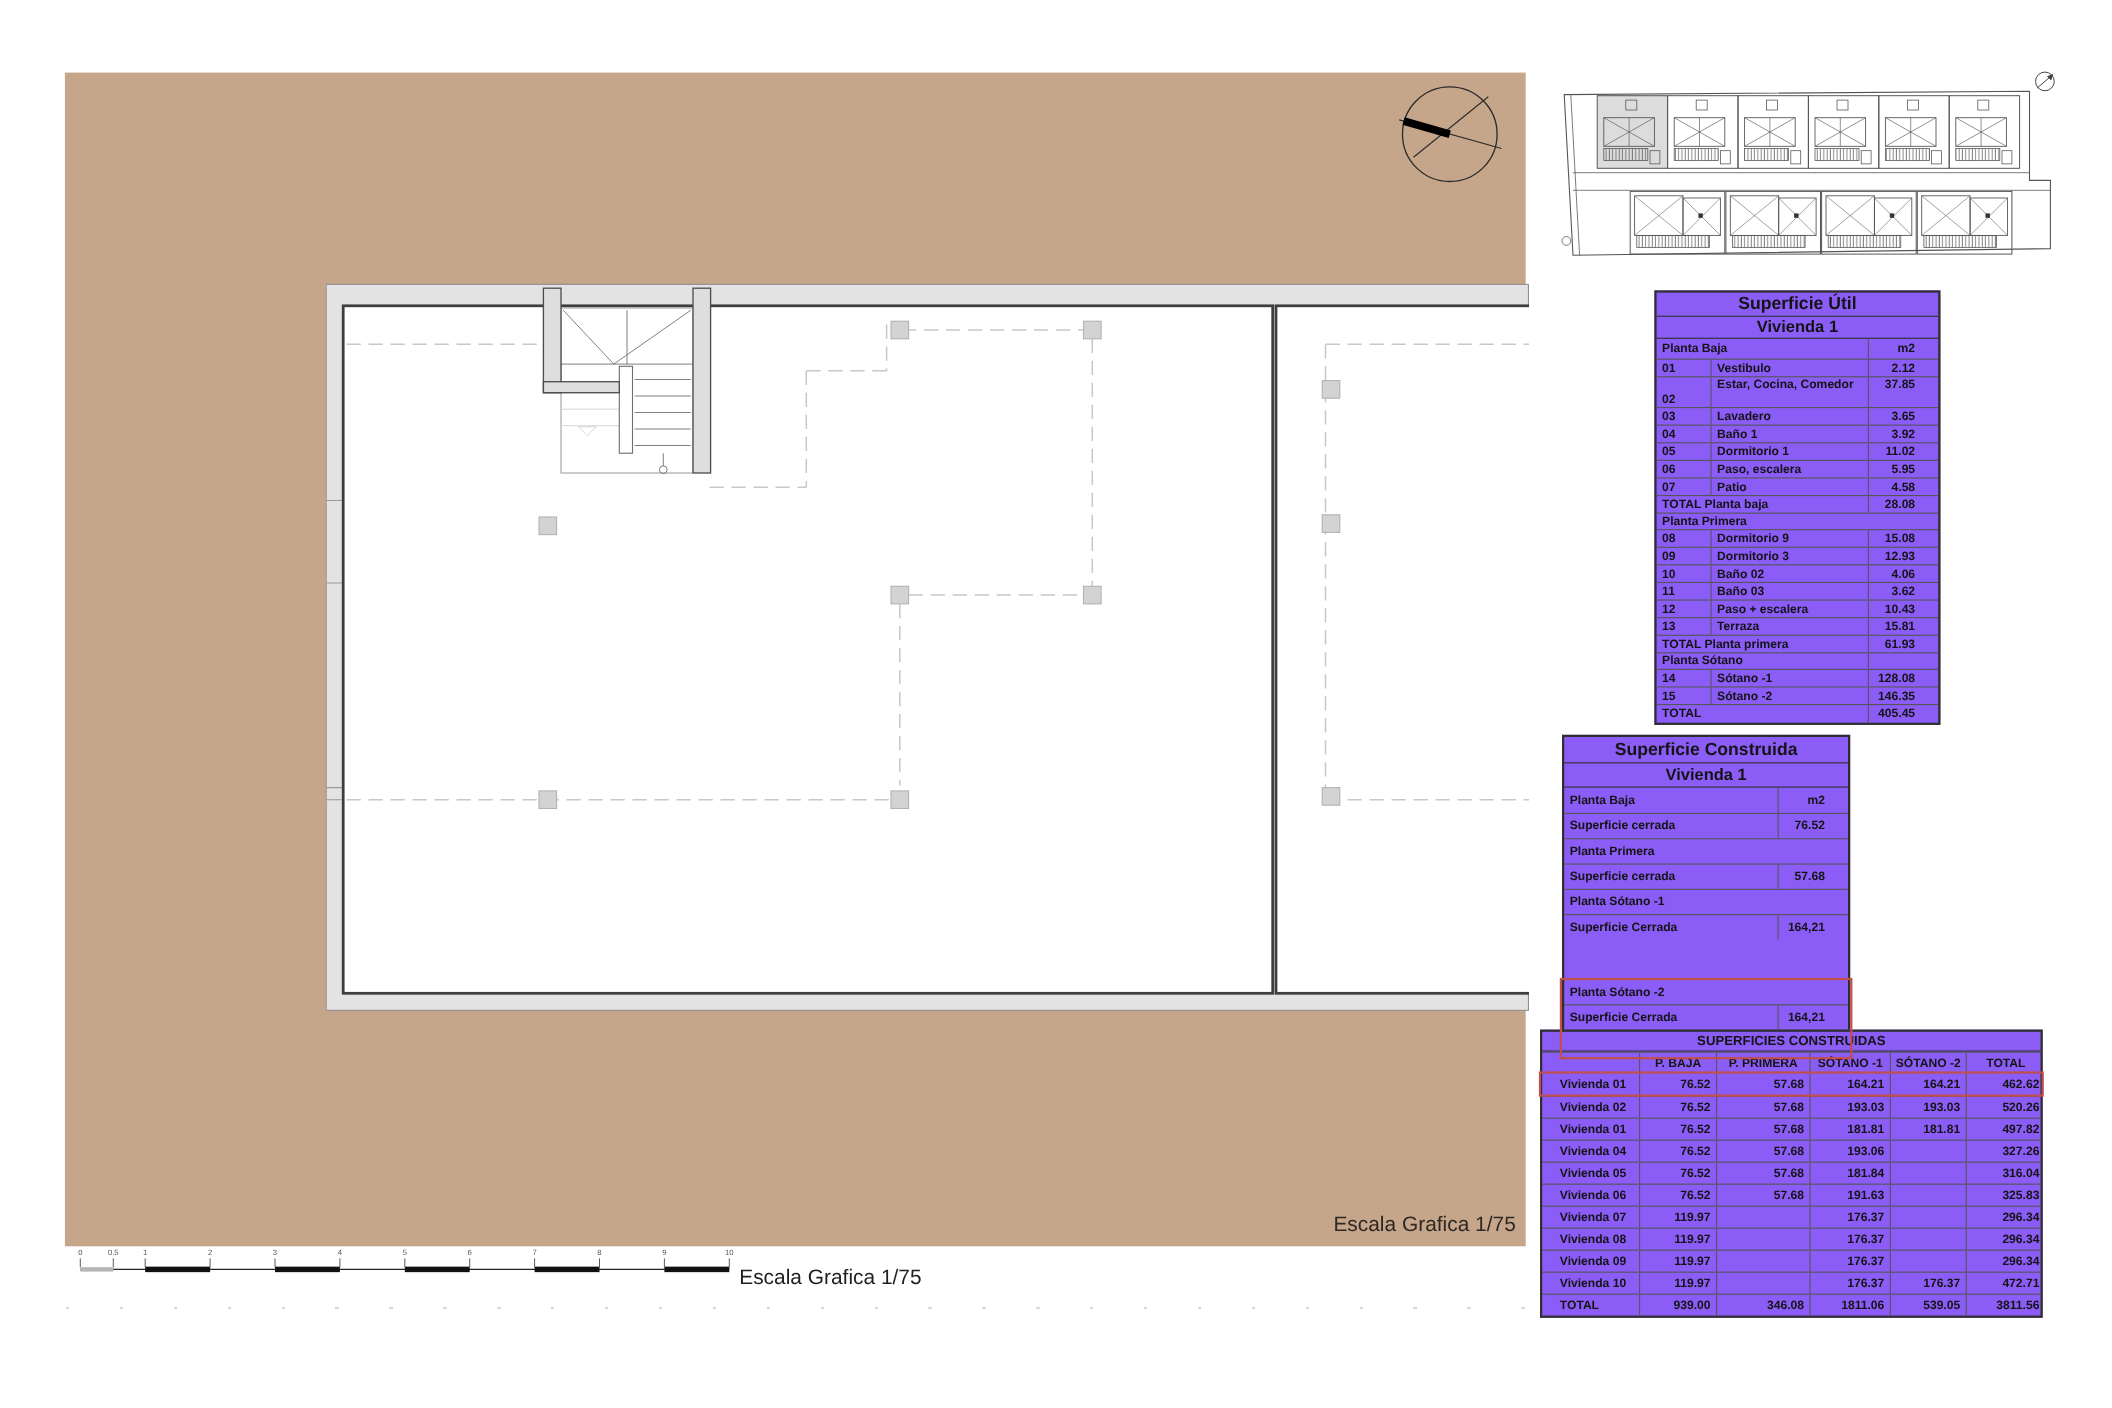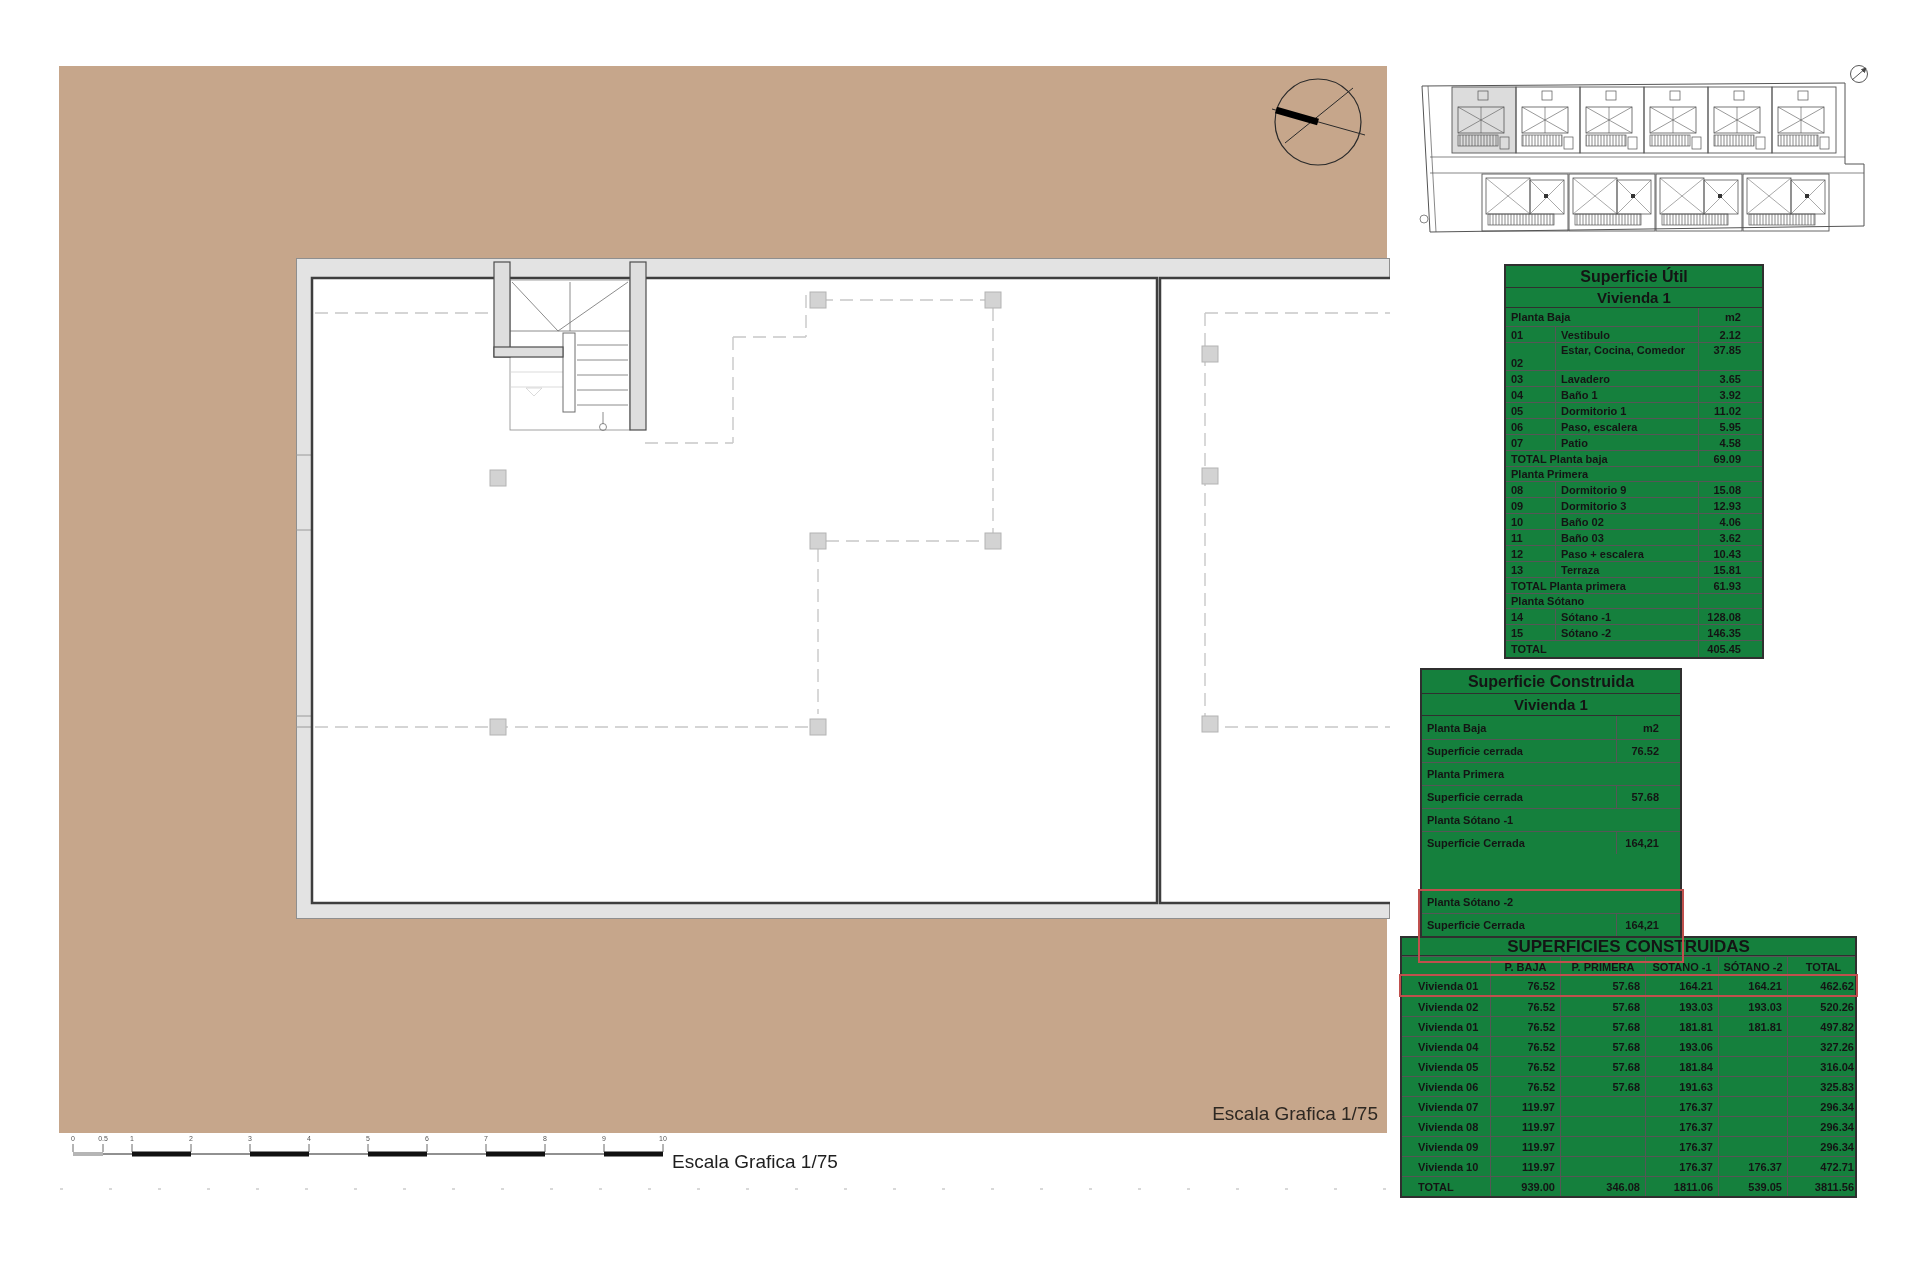--- a/index.html
+++ b/index.html
@@ -17,21 +17,21 @@
   #north{left:1265px;top:69px;}
   #escala-top{left:1100px;top:1103px;width:278px;text-align:right;font-size:19px;color:#2e2822;}
 
   
   #scalebar{left:66px;top:1132px;}
   #escala-bottom{left:672px;top:1151px;font-size:19px;color:#1f1f1f;}
   #remnants{left:60px;top:1188px;width:1400px;height:2px;opacity:.55;
     background:repeating-linear-gradient(90deg,#b9b9b9 0 3px,transparent 3px 49px);}
 
   
-  .tbl{background:#15803d;font-weight:bold;color:var(--ink);box-sizing:border-box;}
+  .tbl{background:#8b5cf6;font-weight:bold;color:var(--ink);box-sizing:border-box;}
   .tbl *{box-sizing:border-box;}
   .t-title{text-align:center;border-bottom:1px solid var(--outer);}
   .r{display:flex;align-items:center;border-top:1px solid var(--line);font-size:11px;position:relative;}
   .r:first-of-type{border-top:none;}
   .num{width:50px;border-right:1px solid var(--line);padding-left:5px;height:100%;display:flex;align-items:center;}
   .lab{flex:1;padding-left:5px;}
   .val{width:64px;border-left:1px solid var(--line);text-align:right;padding-right:21px;height:100%;
        display:flex;align-items:center;justify-content:flex-end;}
 
   
@@ -53,21 +53,21 @@
   #t2 .t-title{height:24px;line-height:23px;font-size:16px;}
   #t2 .t-sub{height:22px;line-height:21px;font-size:15px;border-bottom:1px solid var(--outer);text-align:center;}
   #t2 .unit{height:21px;}
   #t2 .r{height:23px;}
   #t2 .red-group{position:relative;margin-top:36px;}
   #t2 .red-group::after{content:"";position:absolute;inset:-1px -4px -4px -4px;
       border:2px solid var(--red);pointer-events:none;z-index:3;}
 
   
   #t3{left:1400px;top:936px;width:457px;border:2px solid var(--outer);font-size:11px;}
-  #t3 .t-title{height:18px;line-height:17px;font-size:17px;}
+  #t3 .t-title{height:18px;line-height:17px;font-size:12px;}
   .g-row{display:grid;grid-template-columns:88px 70px 85px 73px 69px 72px;border-top:1px solid var(--line);position:relative;}
   .g-row:nth-child(2){border-top:none;}
   #t3 .hd{height:20px;}
   #t3 .dr{height:20px;}
   .g-row>div{border-left:1px solid var(--line);display:flex;align-items:center;}
   .g-row>div:first-child{border-left:none;padding-left:16px;}
   .g-row .c-num{justify-content:flex-end;padding-right:5px;}
   .g-row .c-hdr{justify-content:center;}
   .g-row.hl::after{content:"";position:absolute;inset:-2px -3px -1px -3px;
       border:2px solid var(--red);pointer-events:none;z-index:3;}
@@ -367,21 +367,21 @@
         <span class="lab">Paso, escalera</span>
         <span class="val">5.95</span>
       </div>
       <div class="r it">
         <span class="num">07</span>
         <span class="lab">Patio</span>
         <span class="val">4.58</span>
       </div>
       <div class="r tot">
         <span class="lab">TOTAL Planta baja</span>
-        <span class="val">69.09</span>
+        <span class="val">28.08</span>
       </div>
       <div class="r sec">
         <span class="lab">Planta Primera</span>
       </div>
       <div class="r it">
         <span class="num">08</span>
         <span class="lab">Dormitorio 9</span>
         <span class="val">15.08</span>
       </div>
       <div class="r it">

